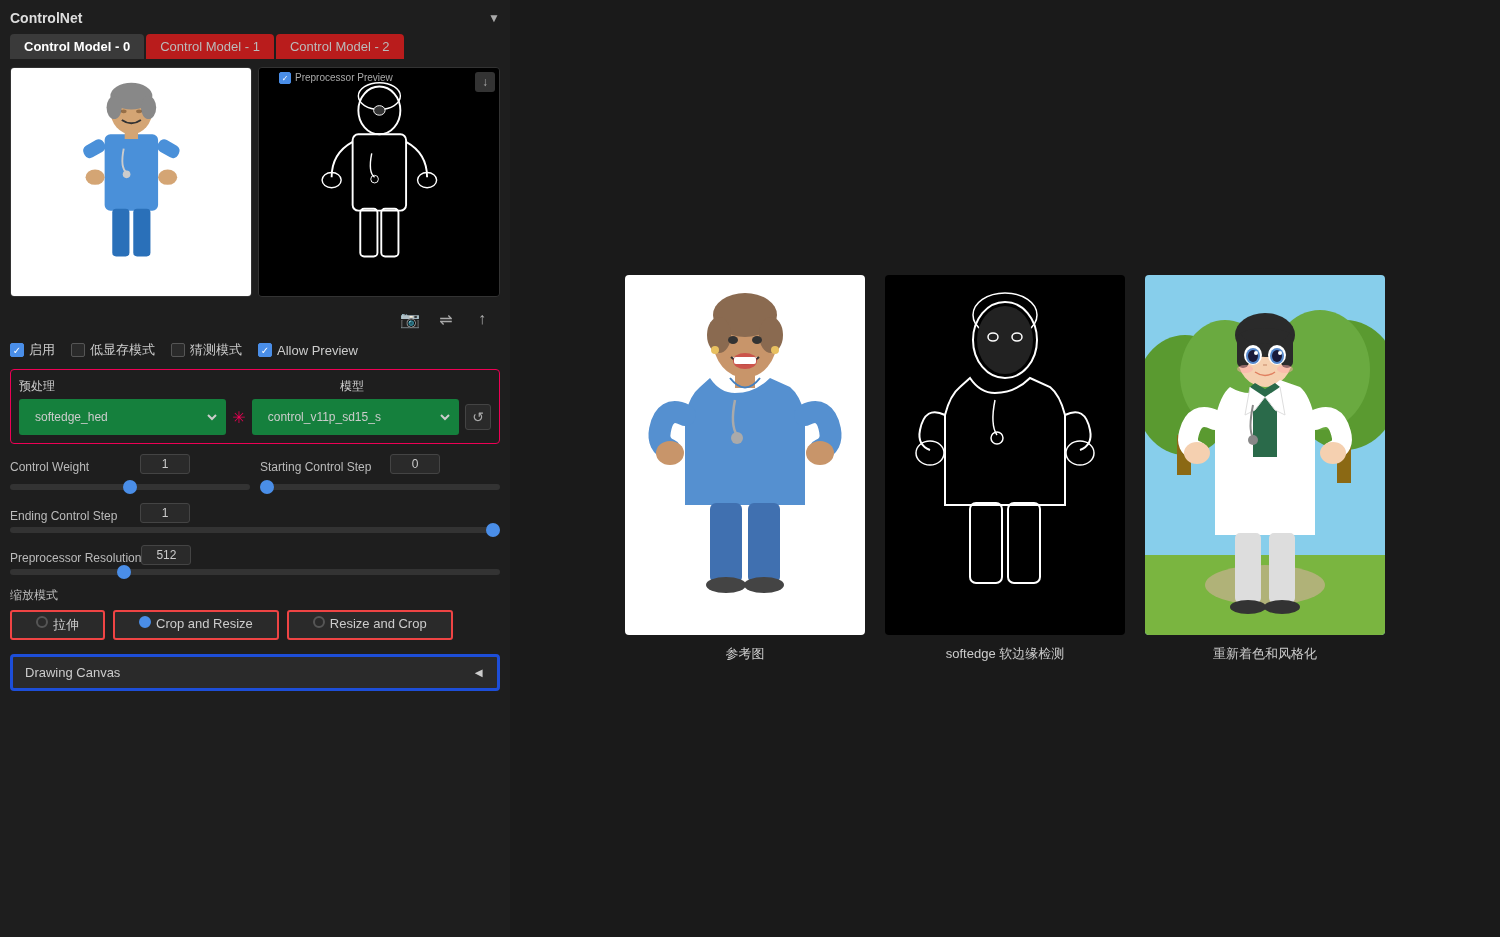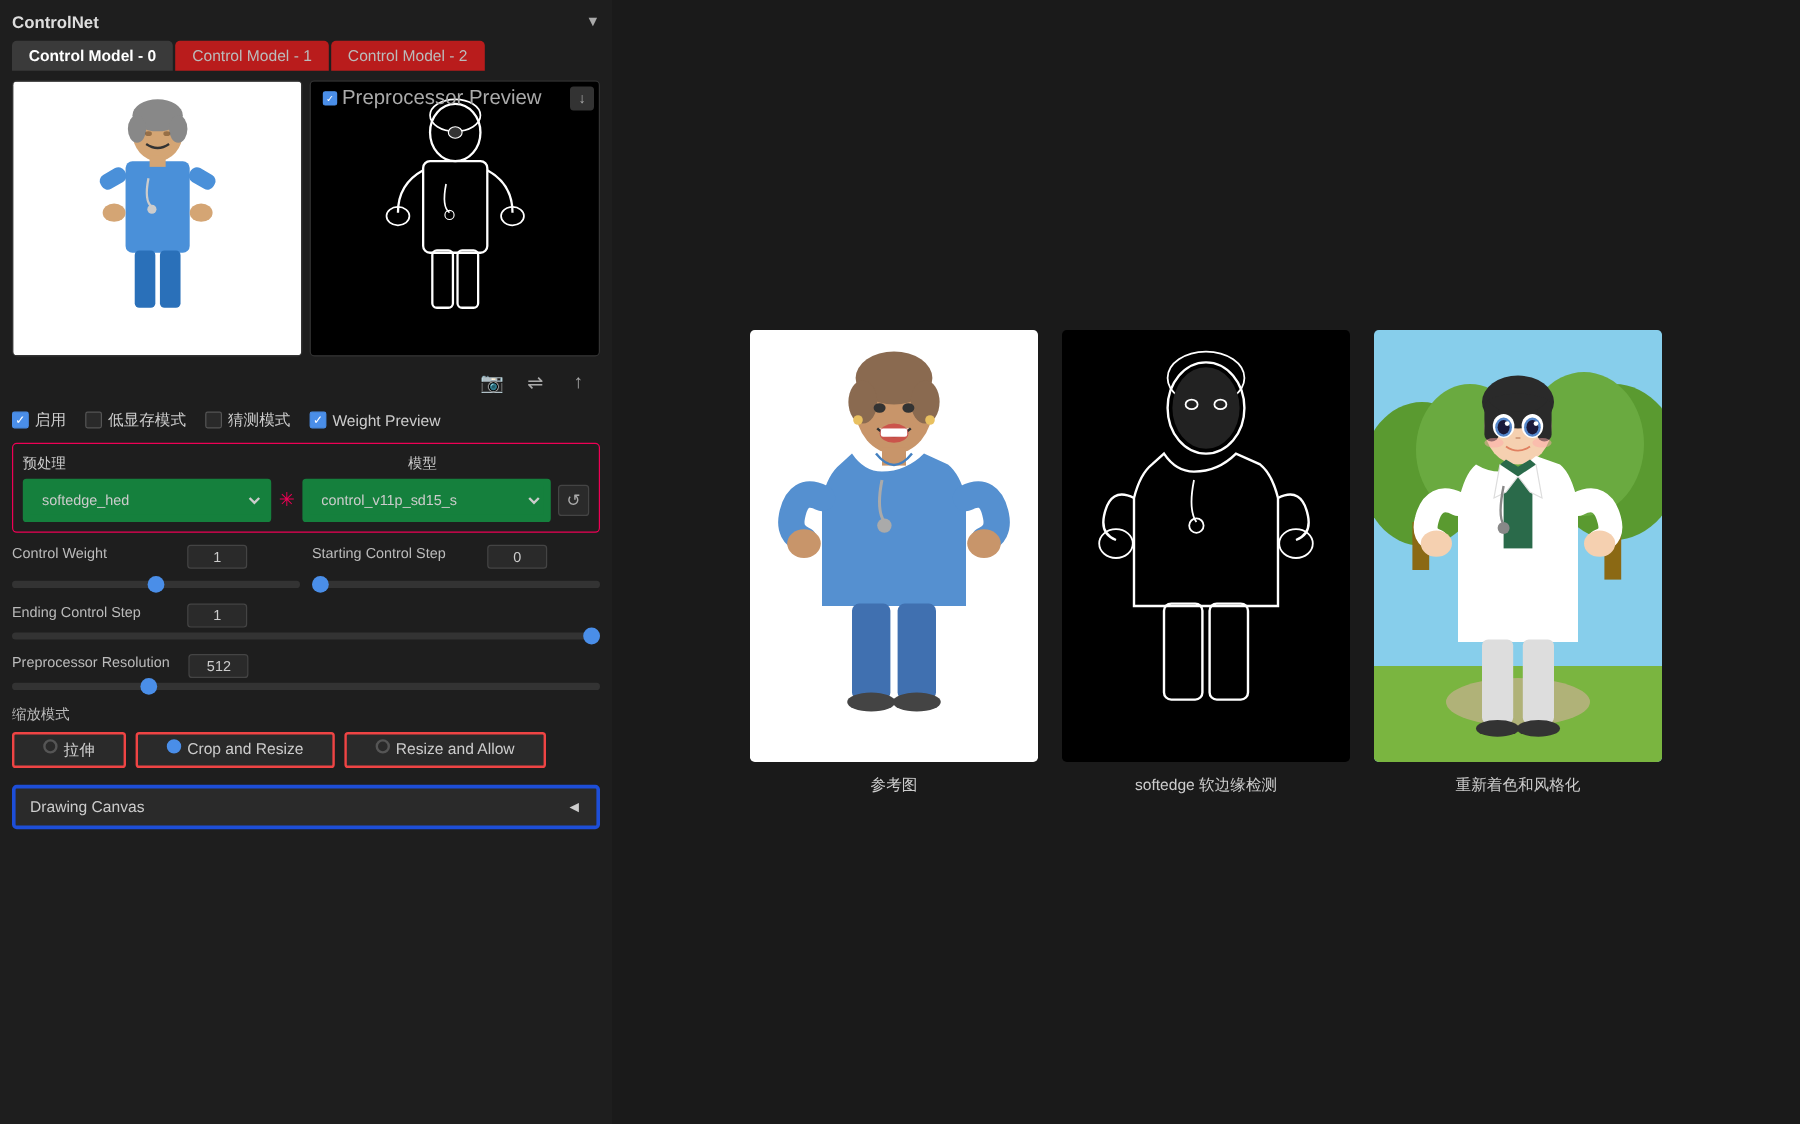--- a/index.html
+++ b/index.html
@@ -263,22 +263,22 @@
       color: #aaa;
       font-size: 14px;
       display: flex;
       align-items: center;
       justify-content: center;
     }
 
     
     .slider-row {
       display: flex;
-      align-items: flex-start;
-      gap: 16px;
+      align-items: flex-end;
+      gap: 0;
       margin-bottom: 4px;
     }
 
     .slider-label {
       color: #bbb;
       font-size: 12px;
       min-width: 130px;
     }
 
     .slider-value {
@@ -406,25 +406,25 @@
     .result-caption {
       color: #ccc;
       font-size: 13px;
       text-align: center;
     }
 
     
     .preproc-label {
       position: absolute;
       top: 4px;
-      left: 10px;
-      font-size: 17px;
+      left: 20px;
+      font-size: 10px;
       color: #aaa;
       display: flex;
-      align-items: center;
+      align-items: flex-start;
       gap: 4px;
     }
 
     .preproc-checkbox {
       width: 12px;
       height: 12px;
       border: 1px solid #555;
       border-radius: 2px;
       background: #2a2a2a;
       display: flex;
@@ -599,21 +599,21 @@
     <label class="checkbox-item">
       <div class="cb"></div>
       <span>低显存模式</span>
     </label>
     <label class="checkbox-item">
       <div class="cb"></div>
       <span>猜测模式</span>
     </label>
     <label class="checkbox-item">
       <div class="cb checked"></div>
-      <span>Weight Preview</span>
+      <span>Allow Preview</span>
     </label>
   </div>
 
   <div class="model-row">
     <div class="model-row-labels">
       <span class="model-label">预处理</span>
       <span class="model-label" style="margin-left:170px;">模型</span>
     </div>
     <div class="model-controls">
       <div class="select-wrap">
@@ -665,21 +665,21 @@
     <div class="radio-btn">
       <div class="radio-dot"></div>
       <span>拉伸</span>
     </div>
     <div class="radio-btn">
       <div class="radio-dot active"></div>
       <span>Crop and Resize</span>
     </div>
     <div class="radio-btn">
       <div class="radio-dot"></div>
-      <span>Resize and Allow</span>
+      <span>Resize and Crop</span>
     </div>
   </div>
 
   <div class="drawing-canvas-row">
     <span>Drawing Canvas</span>
     <span>◄</span>
   </div>
 
 </div>
 

